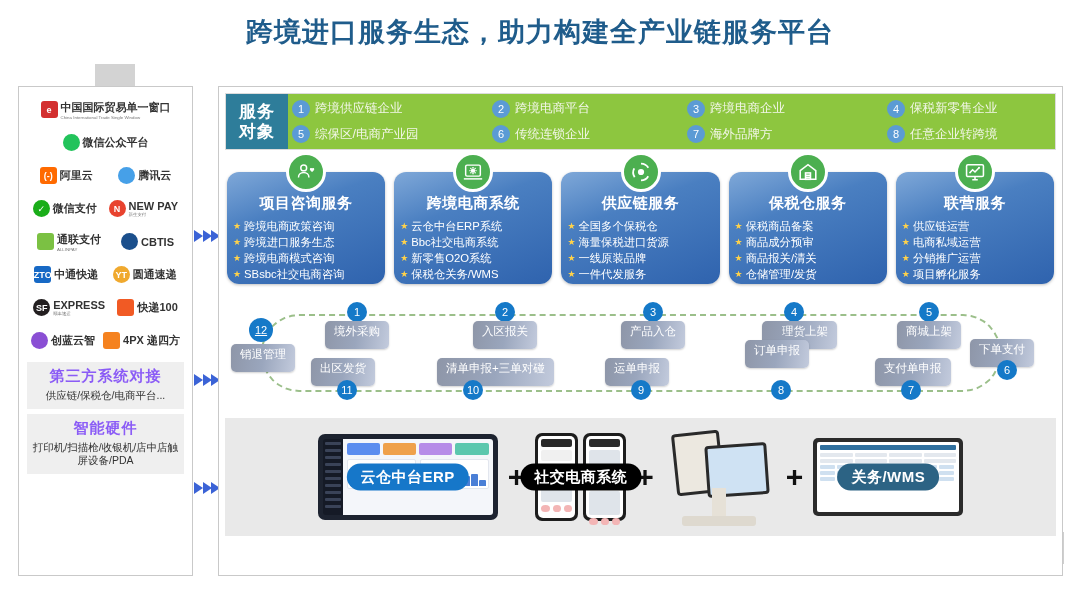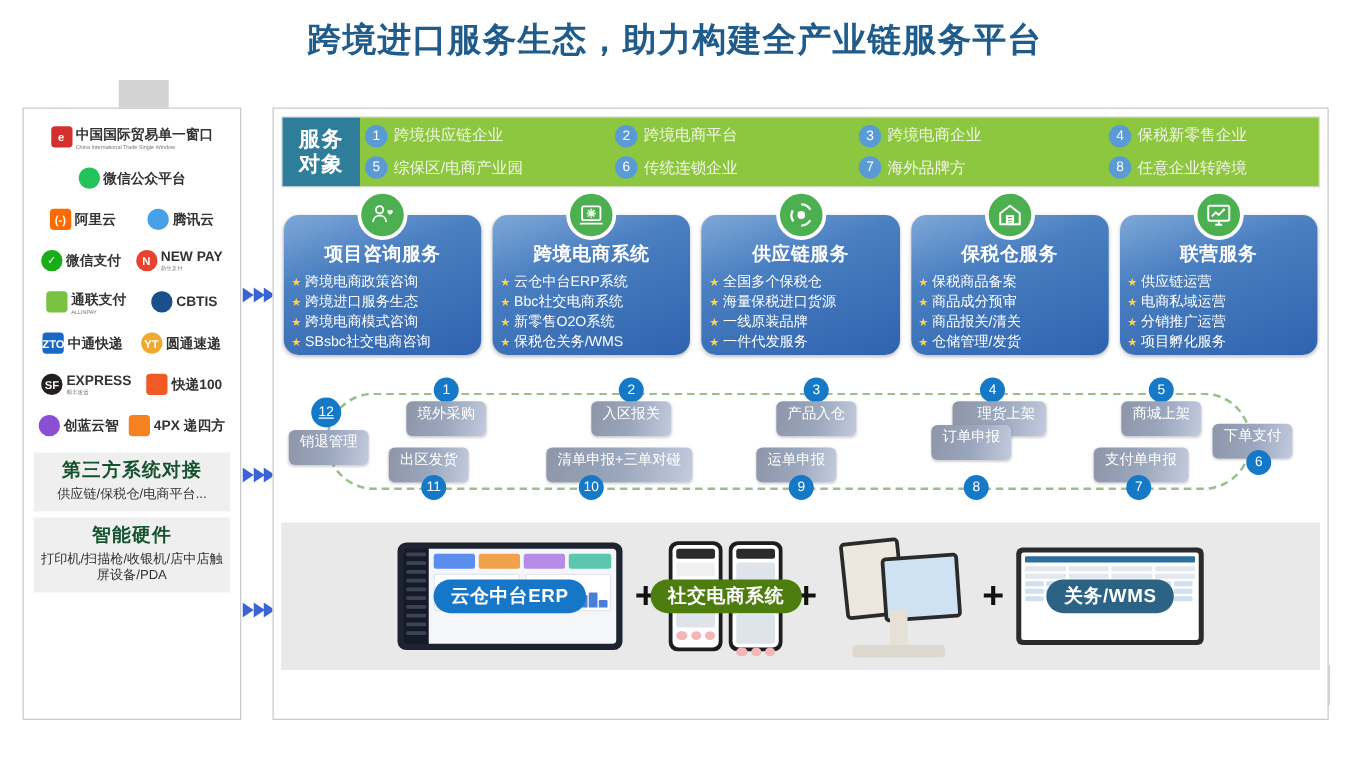--- a/index.html
+++ b/index.html
@@ -68,21 +68,21 @@
   .lg-yt    { background:#f0a92e; border-radius:50%; }
   .lg-sf    { background:#231f20; border-radius:50%; }
   .lg-k100  { background:#f15a24; }
   .lg-cl    { background:#8a4fd4; border-radius:50%; }
   .lg-4px   { background:#f5821f; }
 
   .sb-panel {
     background:#efefef; margin: 5px 2px 0 2px; padding: 5px 4px 6px 4px;
     text-align:center;
   }
-  .sb-panel .ttl { font-size:15px; font-weight:bold; color:#14532d; letter-spacing:1px; }
+  .sb-panel .ttl { font-size:15px; font-weight:bold; color:#8b5cf6; letter-spacing:1px; }
   .sb-panel .desc { font-size:10.5px; color:#333; margin-top:3px; line-height:1.3; }
 
   
   .arrow { position:absolute; width:26px; height:20px; }
   .arrow svg { width:100%; height:100%; display:block; }
 
   
   .main {
     position:absolute; left:218px; top:86px; width:845px; height:490px;
     border:1px solid #c9c9c9; background:#fff; padding:6px;
@@ -201,21 +201,21 @@
   .laptop .lrow i { flex:1; height:4px; background:#e3e8ee; border-radius:1px; }
   .laptop .lgrid { display:flex; flex-wrap:wrap; gap:2px; }
   .laptop .lgrid i { width:calc(12.5% - 2px); height:4px; background:#cfe0f0; border-radius:1px; }
 
   .prod-badge {
     position:absolute; left:50%; top:50%; transform:translate(-50%,-50%);
     padding:4px 14px; border-radius:16px; color:#fff; font-size:15px;
     font-weight:bold; white-space:nowrap; letter-spacing:.5px;
   }
   .badge-blue { background:#1677c9; }
-  .badge-green{ background:#4d7c0f; }
+  .badge-green{ background:#000000; }
   .badge-og   { background:#6f9a3a; }
   .badge-navy { background:#2c6384; }
 </style>
 </head>
 <body>
 
 <div class="page">
 
   <div class="gray-sq-tl"></div>
   <div class="gray-sq-br"></div>

